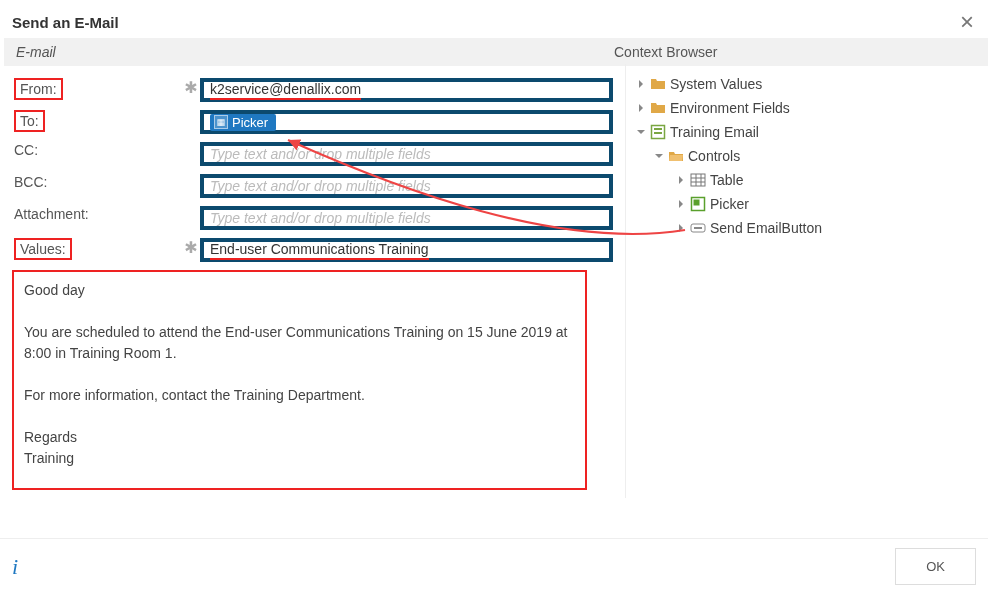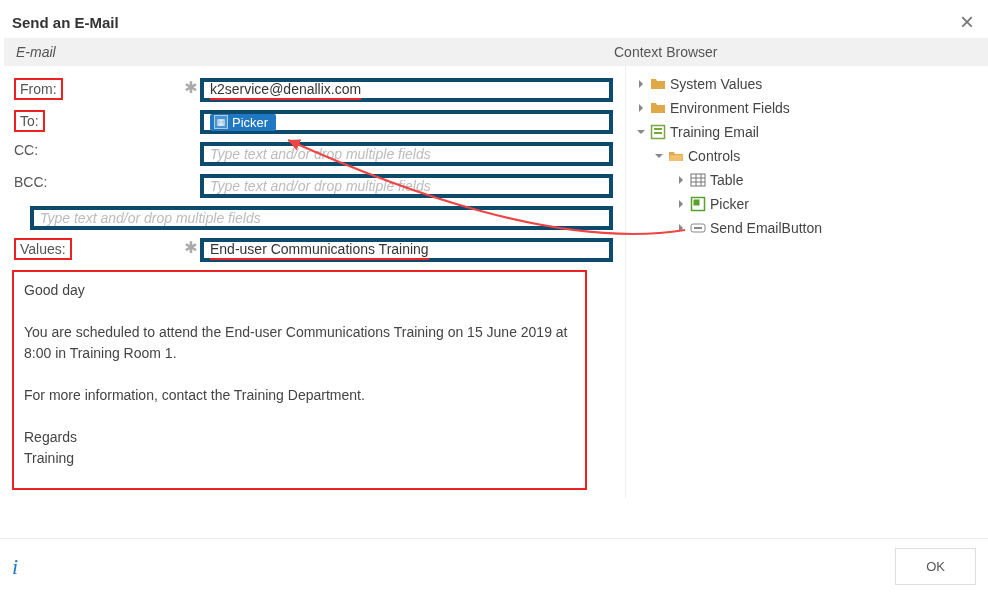--- a/index.html
+++ b/index.html
@@ -208,20 +208,21 @@
 
     <div class="form-row">
       <div class="form-label">BCC:</div>
       <div class="req-spacer"></div>
       <div class="form-input">
         <span class="placeholder-italic">Type text and/or drop multiple fields</span>
       </div>
     </div>
 
     <div class="form-row">
+      <div class="form-label">Attachment:</div>
       <div class="req-spacer"></div>
       <div class="form-input">
         <span class="placeholder-italic">Type text and/or drop multiple fields</span>
       </div>
     </div>
 
     <div class="form-row">
       <div class="form-label"><span class="hl">Values:</span></div>
       <div class="req-star">✱</div>
       <div class="form-input">

